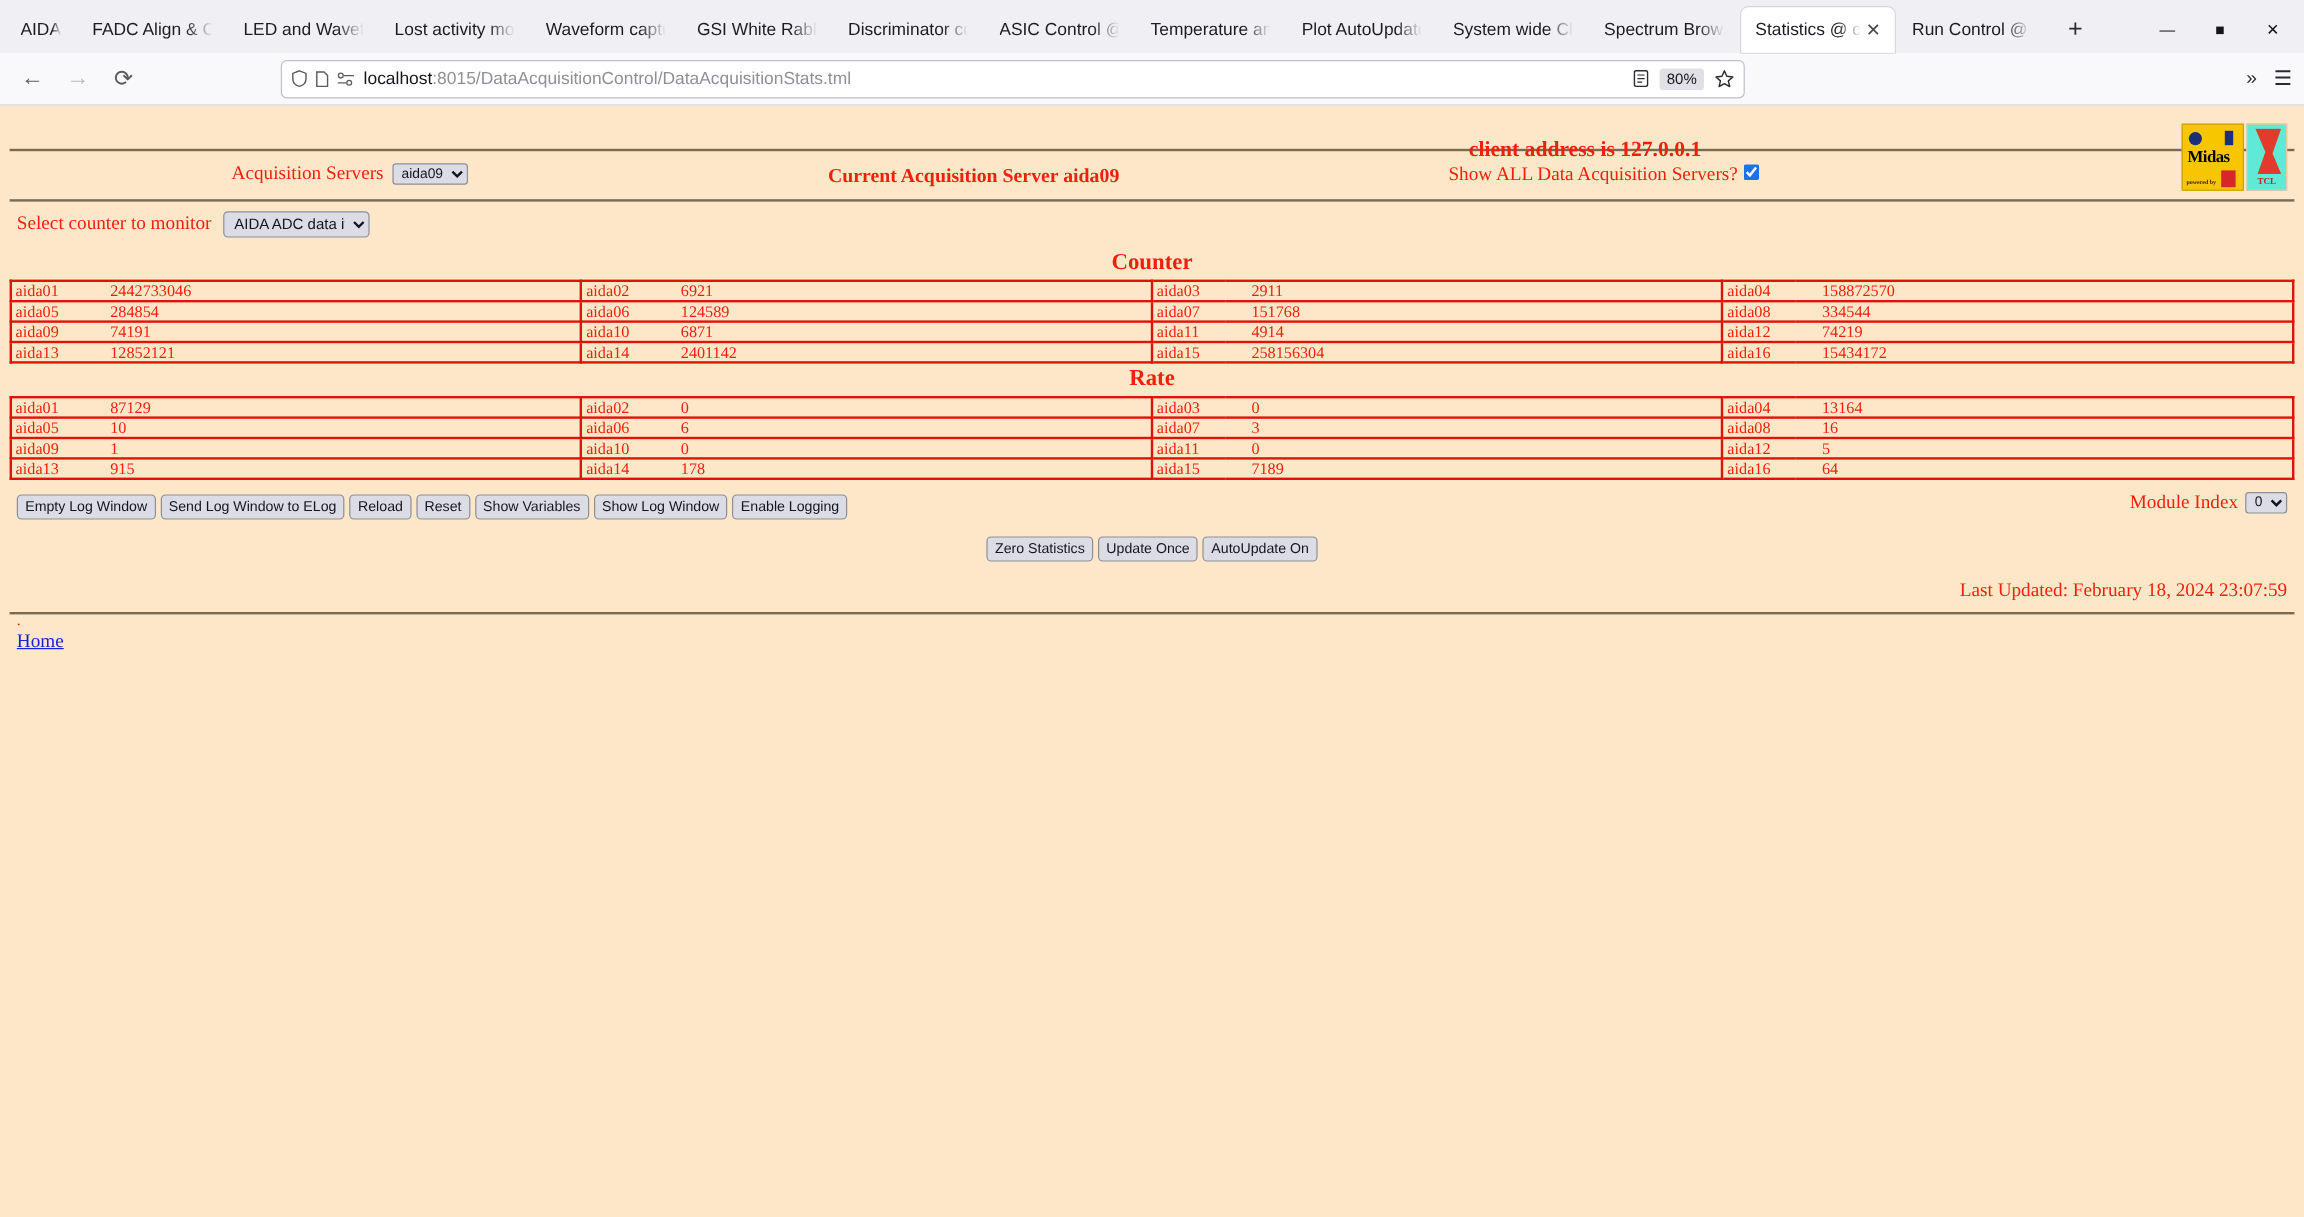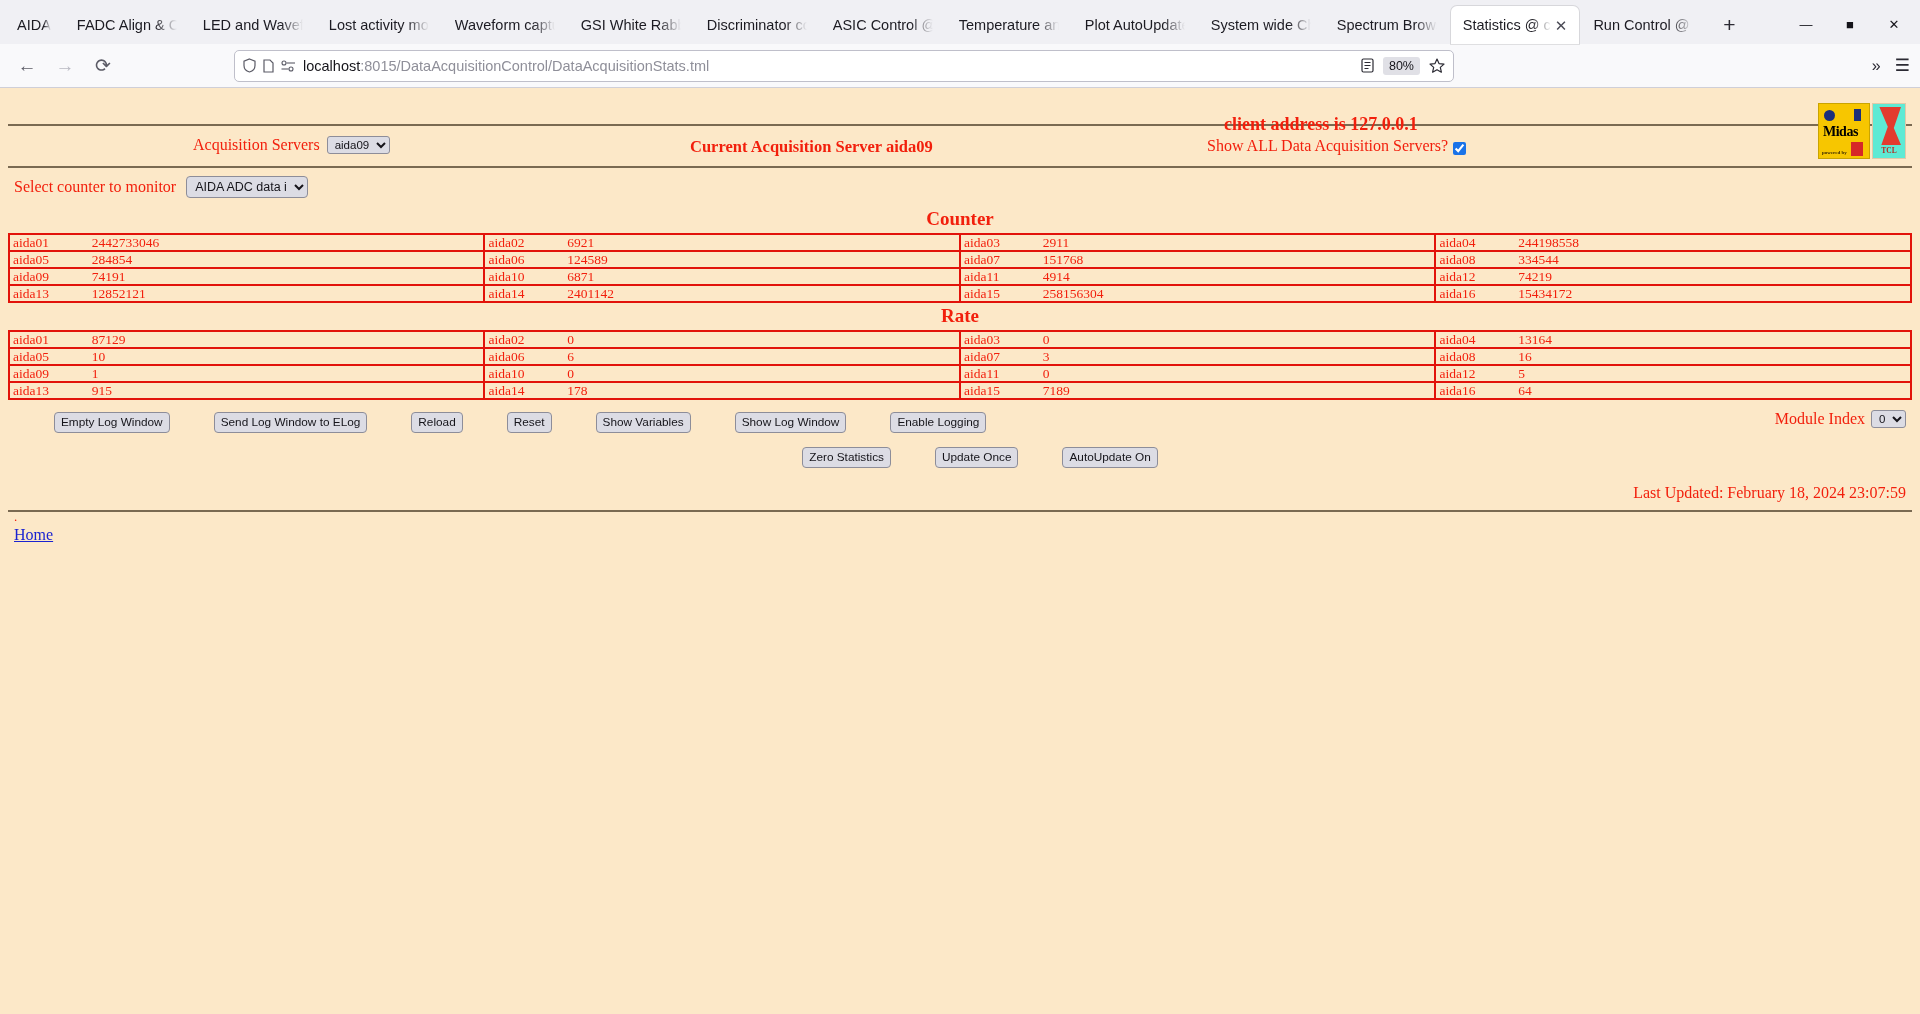--- a/index.html
+++ b/index.html
@@ -179,21 +179,21 @@
     position: absolute; left: 185px; top: 10px;
     display: flex; align-items: center; gap: 7px;
     font-size: 16px; color: #f21f0c;
   }
   .cur-server {
     position: absolute; left: 682px; top: 11px;
     font-size: 16.5px; font-weight: bold; color: #f21f0c;
   }
   .show-all {
     position: absolute; left: 1199px; top: 11px;
-    display: flex; align-items: flex-end; gap: 5px;
+    display: flex; align-items: flex-start; gap: 5px;
     font-size: 16px; color: #f21f0c;
   }
   select.mini {
     font-family: "Liberation Sans", sans-serif;
     font-size: 11.5px;
     background: #dcdce4;
     border: 1px solid #8d8d99;
     border-radius: 3px;
     padding: 1px 3px;
     color: #15141a;
@@ -251,21 +251,20 @@
   .btn {
     font-family: "Liberation Sans", sans-serif;
     font-size: 11.8px;
     color: #15141a;
     background: #dcdce4;
     border: 1px solid #8d8d99;
     border-radius: 4px;
     padding: 2px 6px;
     line-height: 15px;
     white-space: nowrap;
-    margin-left: 40px;
   }
   .module-index {
     position: absolute; right: 6px; top: 10px;
     display: flex; align-items: center; gap: 6px;
     font-size: 16px; color: #f21f0c;
   }
   .center-btns {
     display: flex; justify-content: center; gap: 4px;
     padding-top: 14px;
   }
@@ -438,21 +437,21 @@
   <table class="stats">
     <tbody>
       <tr>
         <td class="name">aida01</td>
         <td class="val">2442733046</td>
         <td class="name">aida02</td>
         <td class="val">6921</td>
         <td class="name">aida03</td>
         <td class="val">2911</td>
         <td class="name">aida04</td>
-        <td class="val">244198558</td>
+        <td class="val">158872570</td>
       </tr>
       <tr>
         <td class="name">aida05</td>
         <td class="val">284854</td>
         <td class="name">aida06</td>
         <td class="val">124589</td>
         <td class="name">aida07</td>
         <td class="val">151768</td>
         <td class="name">aida08</td>
         <td class="val">334544</td>

